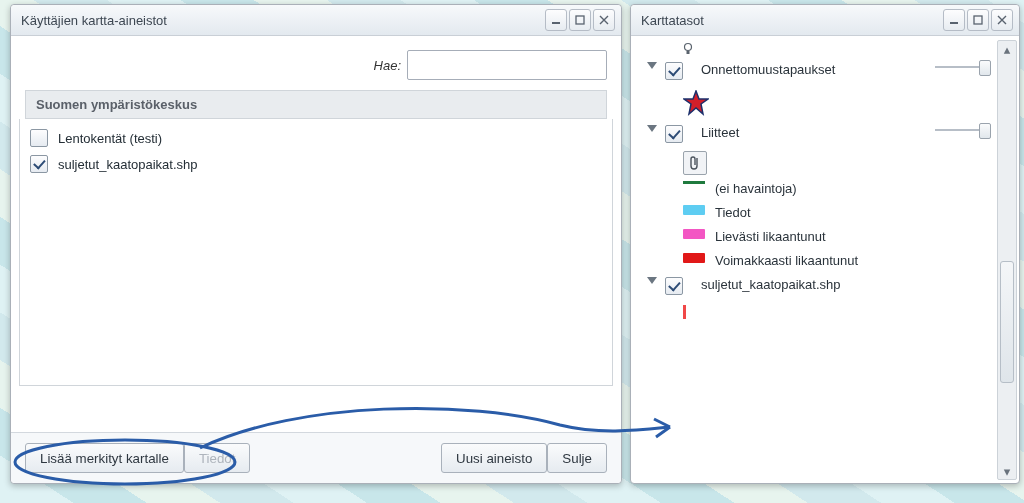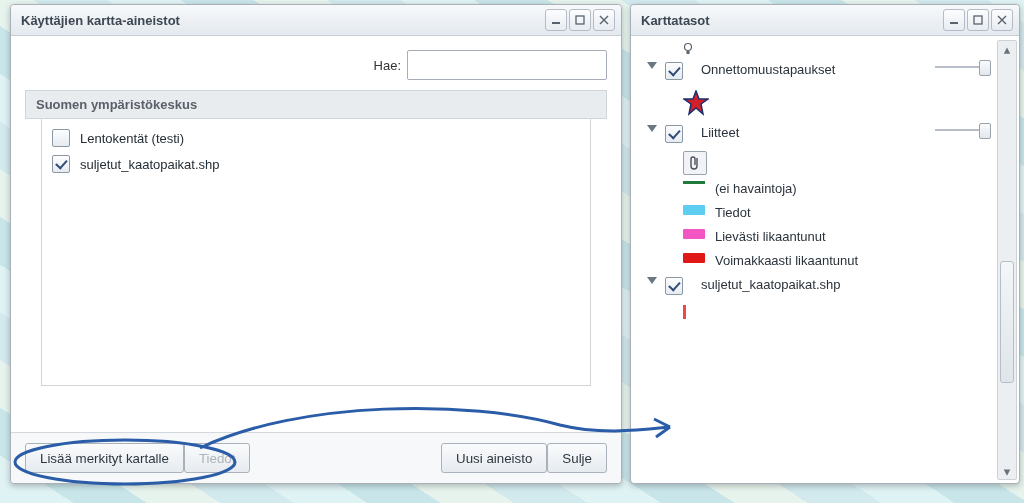--- a/index.html
+++ b/index.html
@@ -1,30 +1,30 @@
 <!DOCTYPE html>
 <html><head>
 <meta charset="utf-8">
 <style>
 html,body{margin:0;padding:0;width:1024px;height:503px;font-family:Verdana,Arial,sans-serif;font-size:13px;background:#cfe6e8;overflow:hidden}
 .map-bg{position:absolute;inset:0;background:
  repeating-linear-gradient(33deg,#dff2f4 0 40px,#c8e6ea 40px 80px,#e7f4ee 80px 120px,#d2e9ed 120px 160px);
  filter:blur(0.5px)}
 .panel{position:absolute;background:#fff;border:1px solid #aab0b8;border-radius:4px;box-shadow:0 2px 6px rgba(0,0,0,.25)}
 .panel-head{display:flex;align-items:center;height:30px;padding:0 6px 0 10px;background:linear-gradient(#f7f9fb,#e3e9ef);border-bottom:1px solid #c9cfd6;border-radius:4px 4px 0 0}
-.panel-title{flex:1;font-weight:bold;color:#3d4752}
+.panel-title{flex:1;font-weight:normal;color:#3d4752}
 .hd-btn{width:20px;height:20px;margin-left:2px;border:1px solid #b5bcc6;border-radius:3px;background:linear-gradient(#fdfdfe,#e7ecf1);display:flex;align-items:center;justify-content:center;color:#59636f;cursor:pointer}
 .hd-btn svg{width:10px;height:10px}
 #p-left{left:10px;top:4px;width:610px;height:478px}
 #p-right{left:630px;top:4px;width:388px;height:478px}
 .search-row{display:flex;justify-content:flex-end;align-items:center;padding:14px 14px 10px}
-.search-row label{color:#333;margin-right:6px}
+.search-row label{font-style:italic;color:#333;margin-right:6px}
 .search-row input{width:190px;height:24px;border:1px solid #a6adb8;border-radius:2px;padding:2px 4px;background:#fff}
 .group-hdr{margin:0 14px;padding:6px 10px;background:#e9ecef;border:1px solid #d0d5da;color:#5a6069;font-weight:bold}
-.ds-list{margin:0 30px;border:1px solid #d0d5da;border-top:none;background:#fff;padding:6px 4px 0}
+.ds-list{margin:0 8px;border:1px solid #d0d5da;border-top:none;background:#fff;padding:6px 4px 0}
 .ds-item{display:flex;align-items:center;padding:4px 6px;color:#242e36}
 .chk{width:16px;height:16px;border:1px solid #8b97a3;border-radius:2px;background:linear-gradient(#fdfdfe,#e6ebf1);margin-right:10px;display:flex;align-items:center;justify-content:center}
 .chk.on::after{content:"";width:9px;height:5px;border:2px solid #2c4b75;border-top:none;border-right:none;transform:rotate(-48deg) translate(1px,-1px)}
 .btn-row{position:absolute;left:0;right:0;bottom:0;display:flex;padding:10px 14px;background:#f6f8fa;border-top:1px solid #d3d8de;border-radius:0 0 4px 4px}
 .btn{height:30px;padding:0 14px;border:1px solid #a9b1bb;border-radius:3px;background:linear-gradient(#fafbfc,#e6ebf0);color:#2e3740;cursor:pointer}
 .btn.dis{color:#aeb4bc;cursor:default}
 .btn-sp{flex:1}
 .layers-body{position:relative;height:calc(100% - 30px);overflow:hidden}
 .layers-inner{position:absolute;left:8px;right:22px;top:4px;bottom:4px;overflow:hidden;color:#2a333b}
 .vscroll{position:absolute;right:2px;top:4px;bottom:4px;width:18px;background:#eceff2;border:1px solid #ccd2d8;border-radius:2px}

